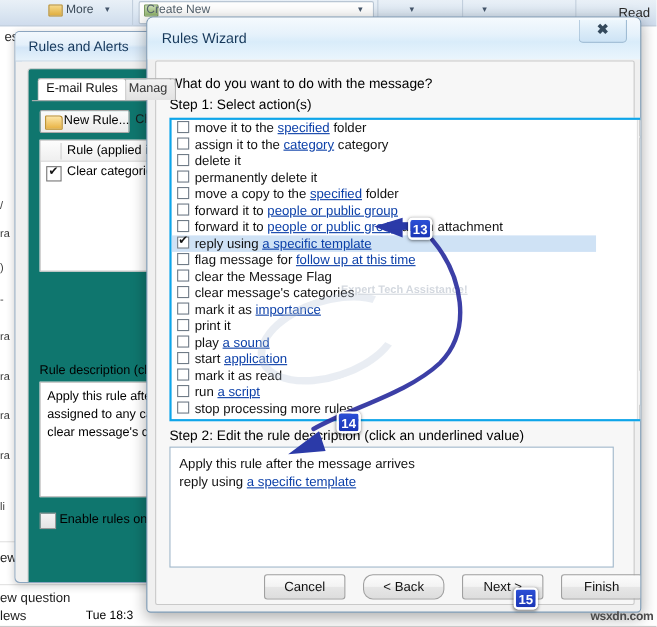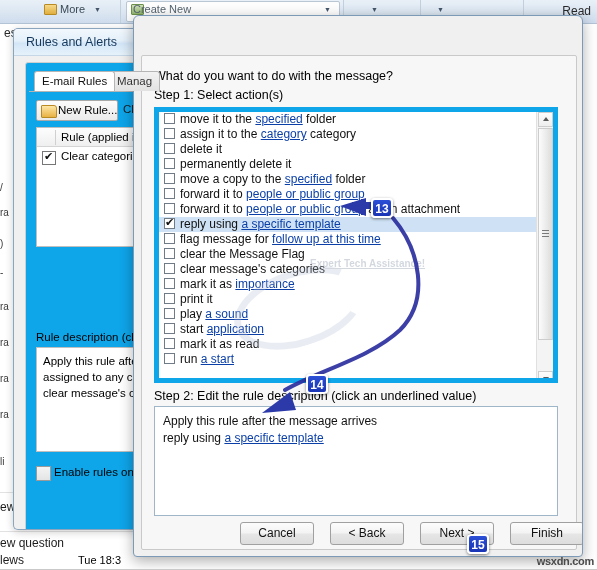--- a/index.html
+++ b/index.html
@@ -146,21 +146,21 @@
   #ra-body {
     position: absolute;
     left: 6px; top: 27px;
     width: 154px; bottom: 0;
     background: #f0f0f0;
   }
   #ra-panel {
     position: absolute;
     left: 5px; top: 6px;
     width: 160px; height: 470px;
-    background: #0ea5e9;
+    background: #0f766e;
     border: 1px solid #cfcfcf;
     border-radius: 3px 0 0 3px;
   }
   .ra-tab {
     position: absolute;
     top: 8px;
     height: 20px;
     padding: 3px 7px 0 7px;
     font-size: 11.5px;
     border: 1px solid #b5b5b5;
@@ -364,23 +364,23 @@
   }
   #wz-step1 {
     position: absolute;
     left: 12px; top: 32px;
     font-size: 12.5px;
     white-space: nowrap;
   }
   #actions-box {
     position: absolute;
     left: 12px; top: 51px;
-    width: 404px; height: 276px;
-    background: #ffffff;
-    border: 5px solid #0ea5e9;
+    width: 444px; height: 276px;
+    background: #ffffff;
+    border: 2px solid #0ea5e9;
     box-sizing: border-box;
     overflow: hidden;
   }
   #actions-list {
     position: absolute;
     left: 0; top: 0;
     width: 386px; height: 274px;
     overflow: hidden;
   }
   .action-row {
@@ -502,21 +502,21 @@
     border: 1px solid #a0a0a0;
     border-radius: 3px;
     font-size: 12px;
     color: #111;
     text-align: center;
     line-height: 21px;
     box-sizing: border-box;
     cursor: pointer;
   }
   #btn-cancel { left: 98px; }
-  #btn-back   { left: 188px; }
+  #btn-back   { left: 188px; border-radius: 9px; }
   #btn-next   { left: 278px; }
   #btn-finish { left: 368px; }
 
   
   #annotations {
     position: absolute;
     left: 0; top: 0;
     width: 597px; height: 570px;
     pointer-events: none;
   }
@@ -679,20 +679,26 @@
         <div class="ra-desc-line">clear message's ca</div>
       </div>
 
       <div id="ra-enable-cb"></div>
       <div id="ra-enable-label">Enable rules on a</div>
     </div>
   </div>
 </div>
 
 <div id="wizard">
+  <div id="wz-titlebar">
+    <div id="wz-title">Rules Wizard</div>
+    <div id="wz-close">
+      <div id="wz-close-glyph">✖</div>
+    </div>
+  </div>
 
   <div id="wz-content">
     <div id="wz-question">What do you want to do with the message?</div>
     <div id="wz-step1">Step 1: Select action(s)</div>
 
     <div id="actions-box">
       <div id="actions-list">
           <div class="action-row"><span class="action-cb"></span><span><span class="action-text">move it to the </span><span class="action-link">specified</span><span class="action-text"> folder</span></span></div>
           <div class="action-row"><span class="action-cb"></span><span><span class="action-text">assign it to the </span><span class="action-link">category</span><span class="action-text"> category</span></span></div>
           <div class="action-row"><span class="action-cb"></span><span><span class="action-text">delete it</span></span></div>
@@ -702,21 +708,22 @@
           <div class="action-row"><span class="action-cb"></span><span><span class="action-text">forward it to </span><span class="action-link">people or public group</span><span class="action-text"> as an attachment</span></span></div>
           <div class="action-row selected"><span class="action-cb checked"></span><span><span class="action-text">reply using </span><span class="action-link">a specific template</span></span></div>
           <div class="action-row"><span class="action-cb"></span><span><span class="action-text">flag message for </span><span class="action-link">follow up at this time</span></span></div>
           <div class="action-row"><span class="action-cb"></span><span><span class="action-text">clear the Message Flag</span></span></div>
           <div class="action-row"><span class="action-cb"></span><span><span class="action-text">clear message's categories</span></span></div>
           <div class="action-row"><span class="action-cb"></span><span><span class="action-text">mark it as </span><span class="action-link">importance</span></span></div>
           <div class="action-row"><span class="action-cb"></span><span><span class="action-text">print it</span></span></div>
           <div class="action-row"><span class="action-cb"></span><span><span class="action-text">play </span><span class="action-link">a sound</span></span></div>
           <div class="action-row"><span class="action-cb"></span><span><span class="action-text">start </span><span class="action-link">application</span></span></div>
           <div class="action-row"><span class="action-cb"></span><span><span class="action-text">mark it as read</span></span></div>
-          <div class="action-row"><span class="action-cb"></span><span><span class="action-text">run </span><span class="action-link">a start</span></span></div>
+          <div class="action-row"><span class="action-cb"></span><span><span class="action-text">run </span><span class="action-link">a script</span></span></div>
+          <div class="action-row"><span class="action-cb"></span><span><span class="action-text">stop processing more rules</span></span></div>
         </div>
       <div id="actions-scroll">
         <div class="sb-btn" id="sb-up">
           <div class="sb-arrow"></div>
         </div>
         <div id="sb-thumb">
           <div id="sb-grip">
               <i></i>
               <i></i>
               <i></i>

